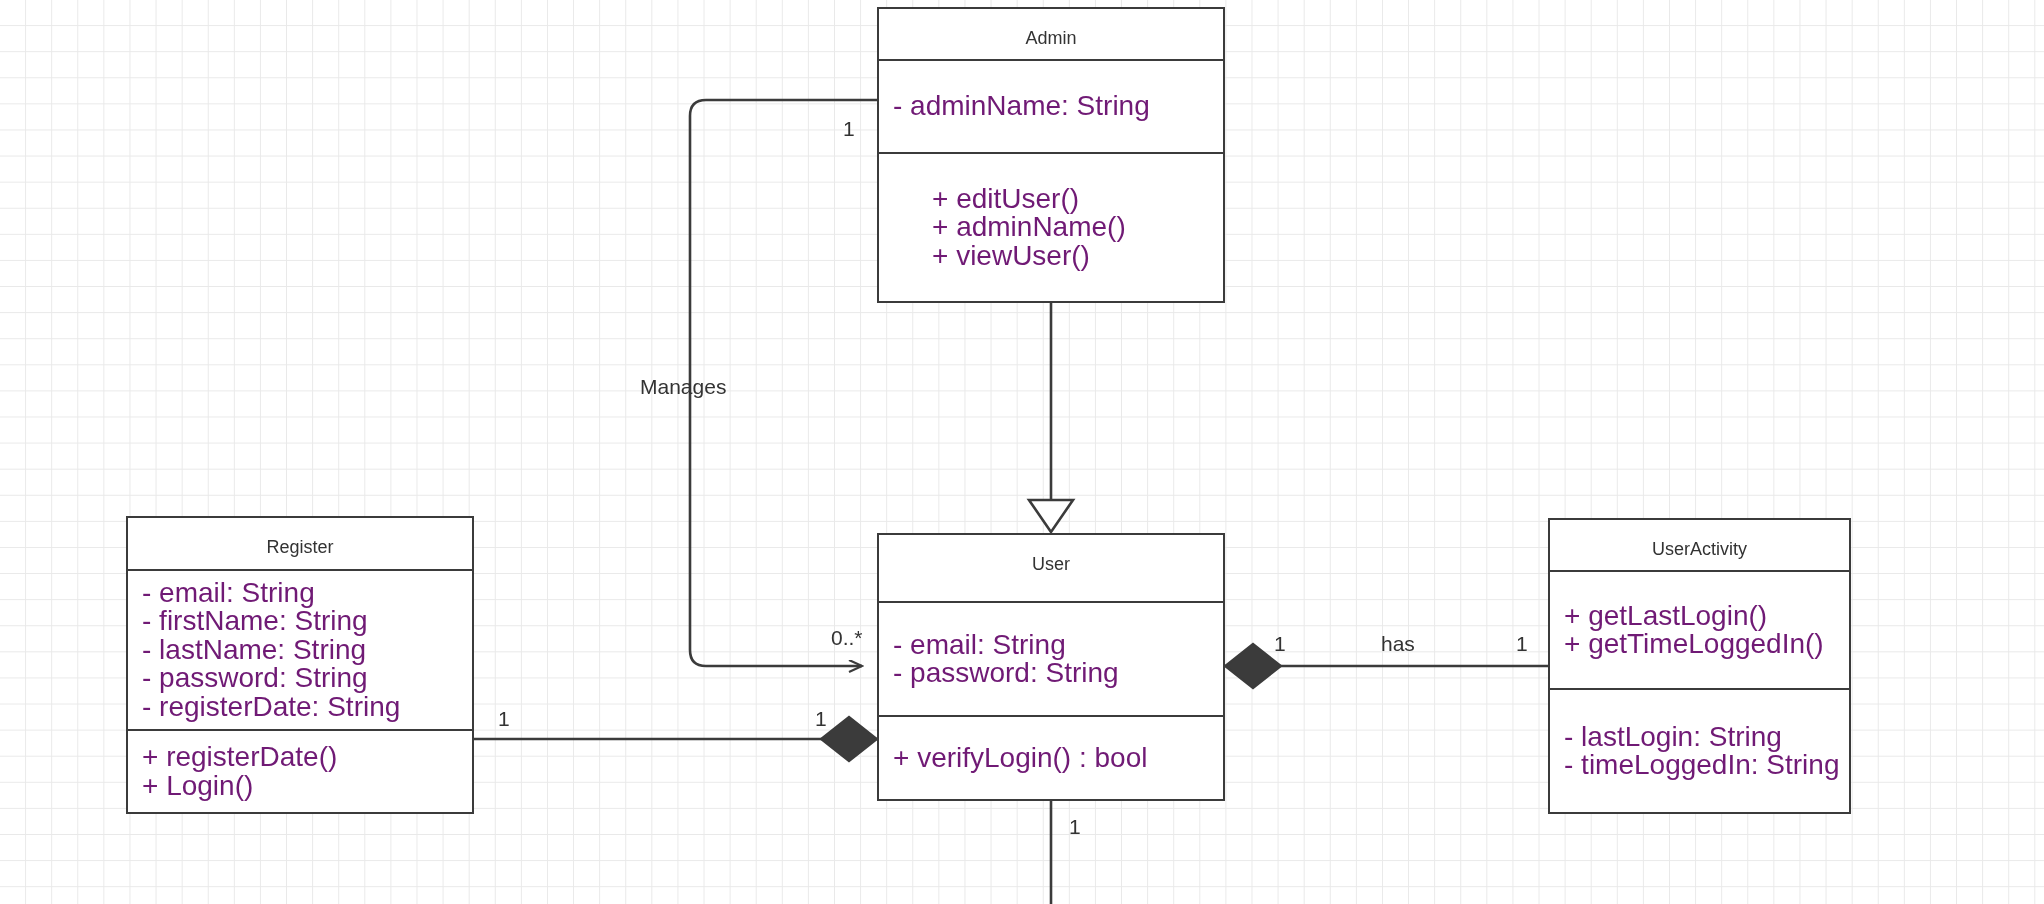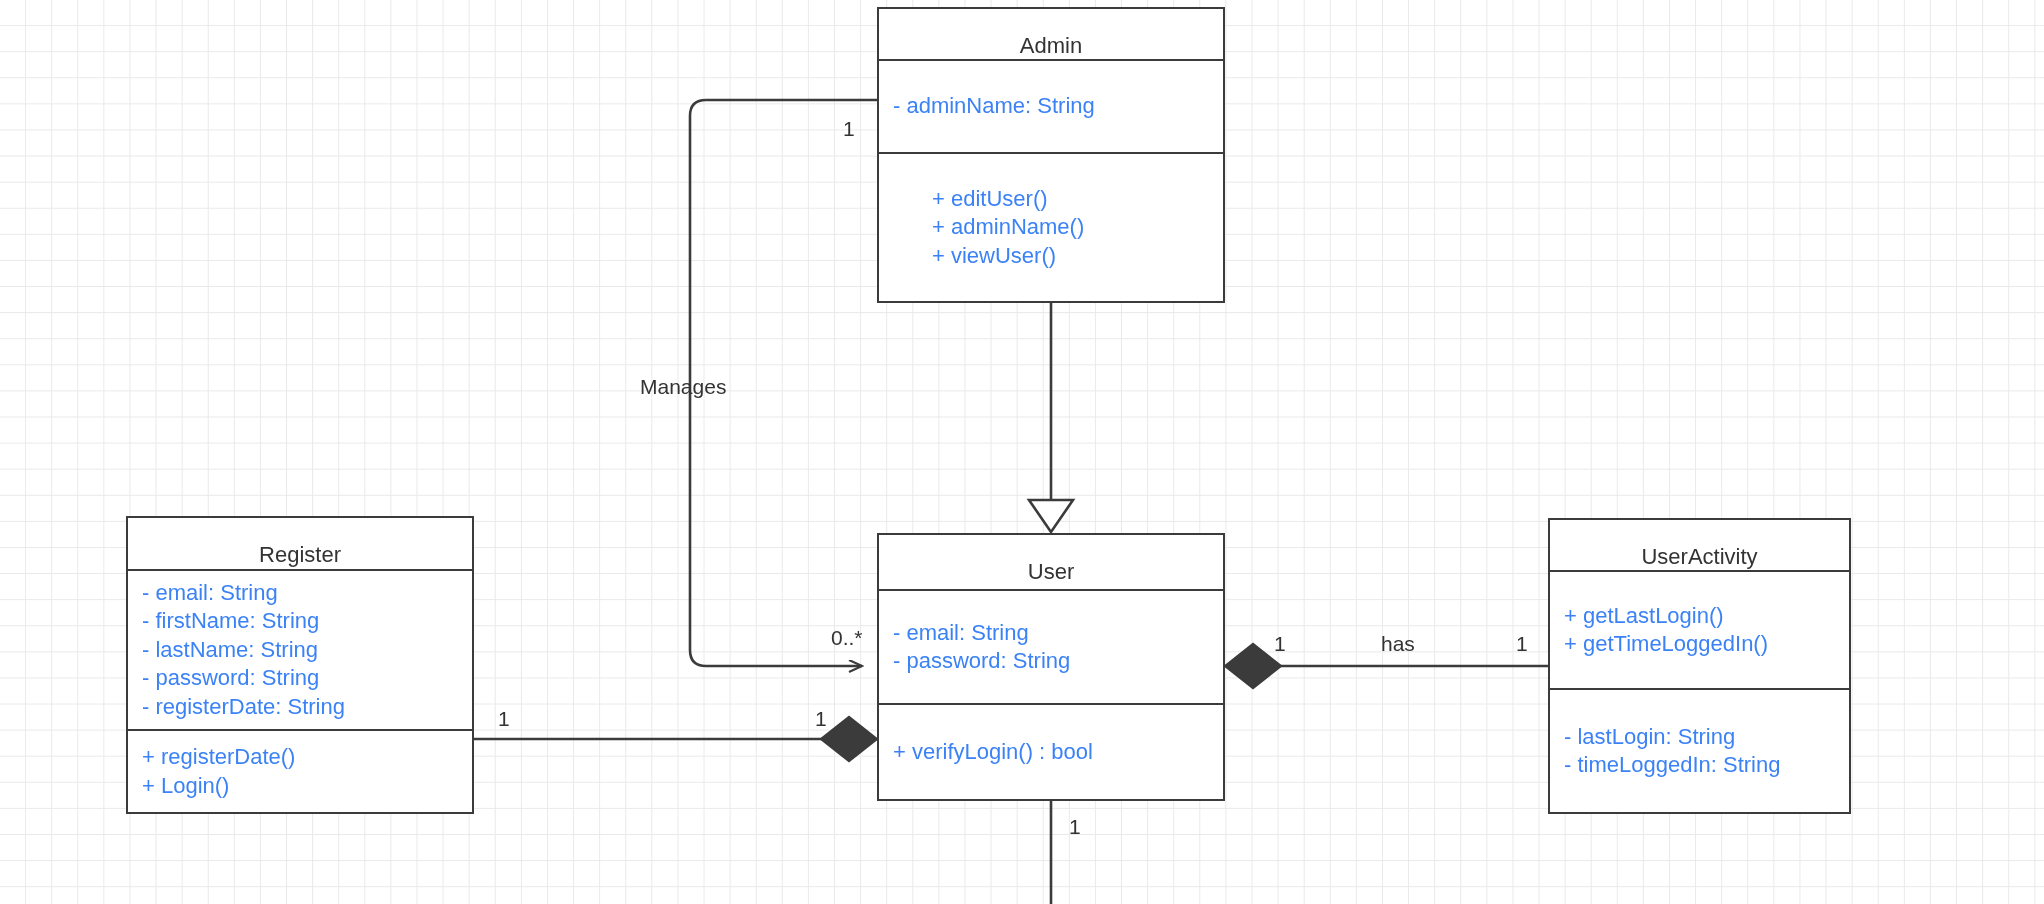--- a/index.html
+++ b/index.html
@@ -39,34 +39,34 @@
   .compartment {
     box-sizing: border-box;
     position: relative;
   }
   .compartment.divider {
     border-top: 2.2px solid #3b3b3b;
   }
   .class-title {
     text-align: center;
     color: #333333;
-    font-size: 22px;
+    font-size: 18px;
     line-height: 1;
-    padding-top: 26px;
+    padding-top: 20px;
   }
   .member-list {
     display: flex;
     flex-direction: column;
     justify-content: center;
     height: 100%;
     padding-left: 14px;
   }
   .member {
-    color: #3b82f6;
-    font-size: 22px;
+    color: #701a75;
+    font-size: 28px;
     line-height: 28.5px;
     white-space: pre;
   }
   .edge-label {
     position: absolute;
     color: #333333;
     font-size: 21px;
     line-height: 1;
     white-space: pre;
     z-index: 6;
@@ -131,21 +131,21 @@
     </div>
     <div class="compartment divider" style="flex:1;">
       <div class="member-list">
         <div class="member">+ registerDate()</div>
         <div class="member">+ Login()</div>
       </div>
     </div>
   </div>
 
   <div class="uml-class" style="left:877px; top:533px; width:348px; height:268px;">
-    <div class="compartment" style="height:54px;">
+    <div class="compartment" style="height:66px;">
       <div class="class-title">User</div>
     </div>
     <div class="compartment divider" style="height:114px;">
       <div class="member-list">
         <div class="member">- email: String</div>
         <div class="member">- password: String</div>
       </div>
     </div>
     <div class="compartment divider" style="flex:1;">
       <div class="member-list">

